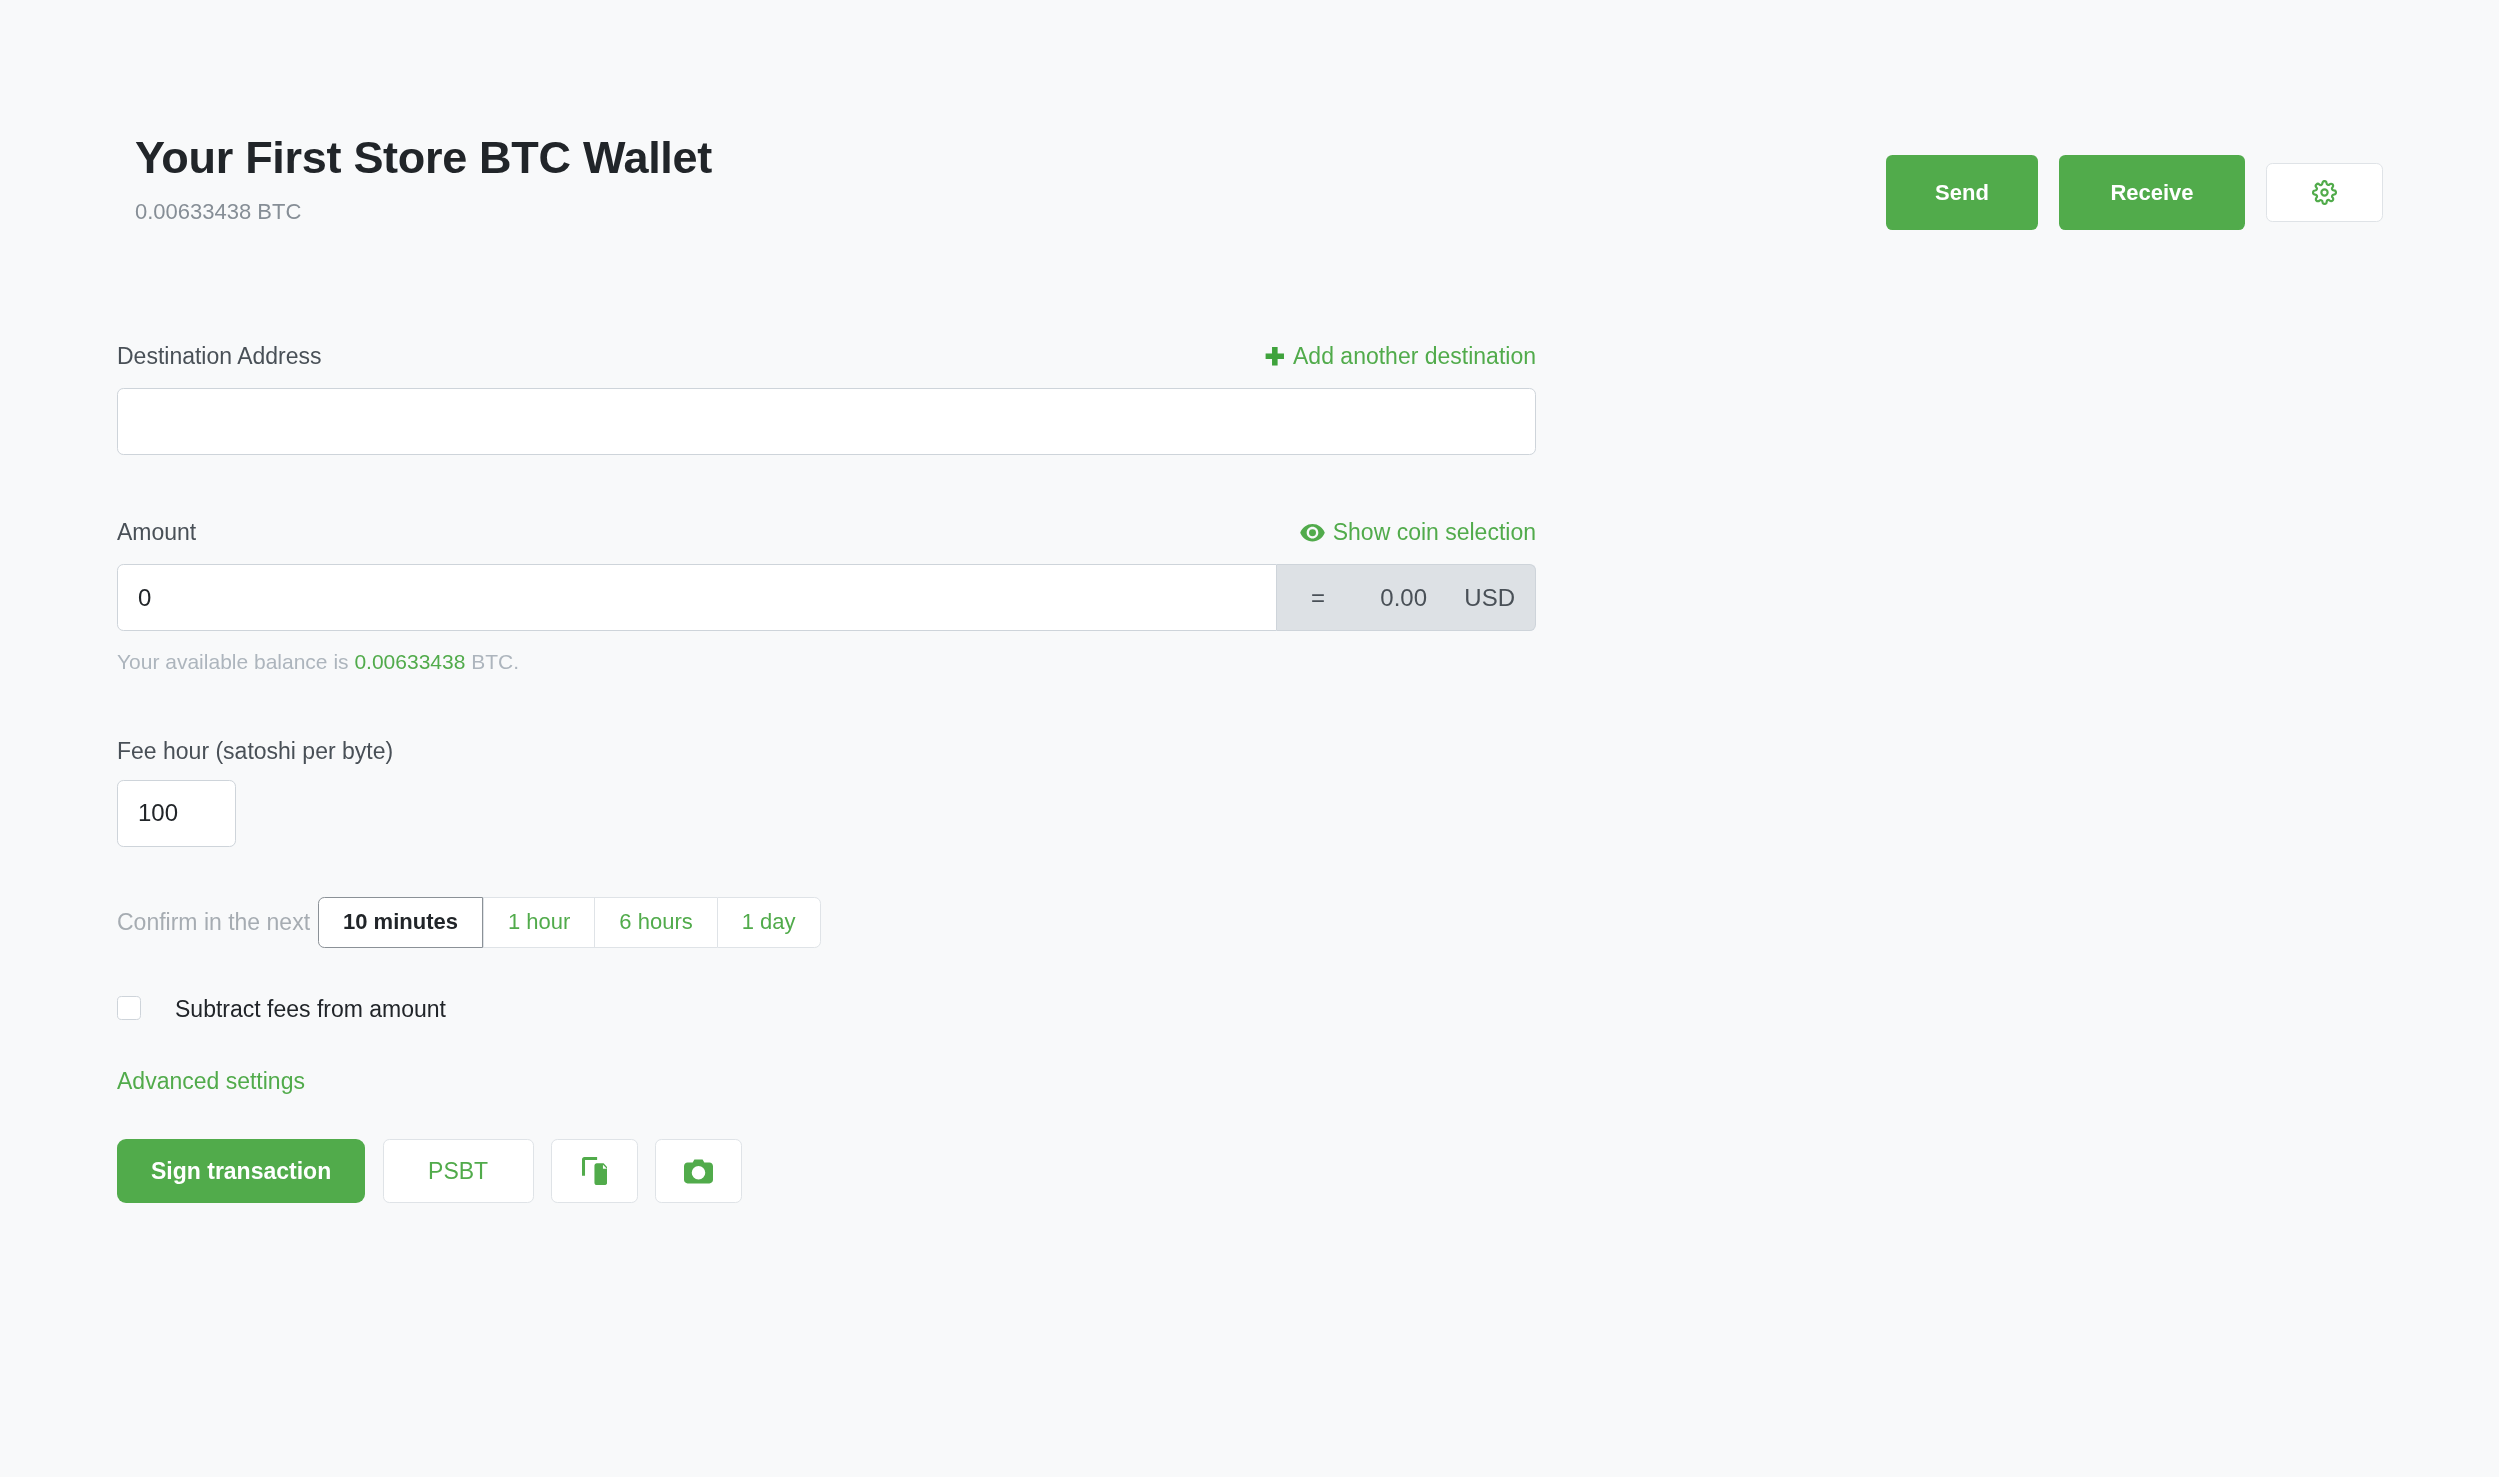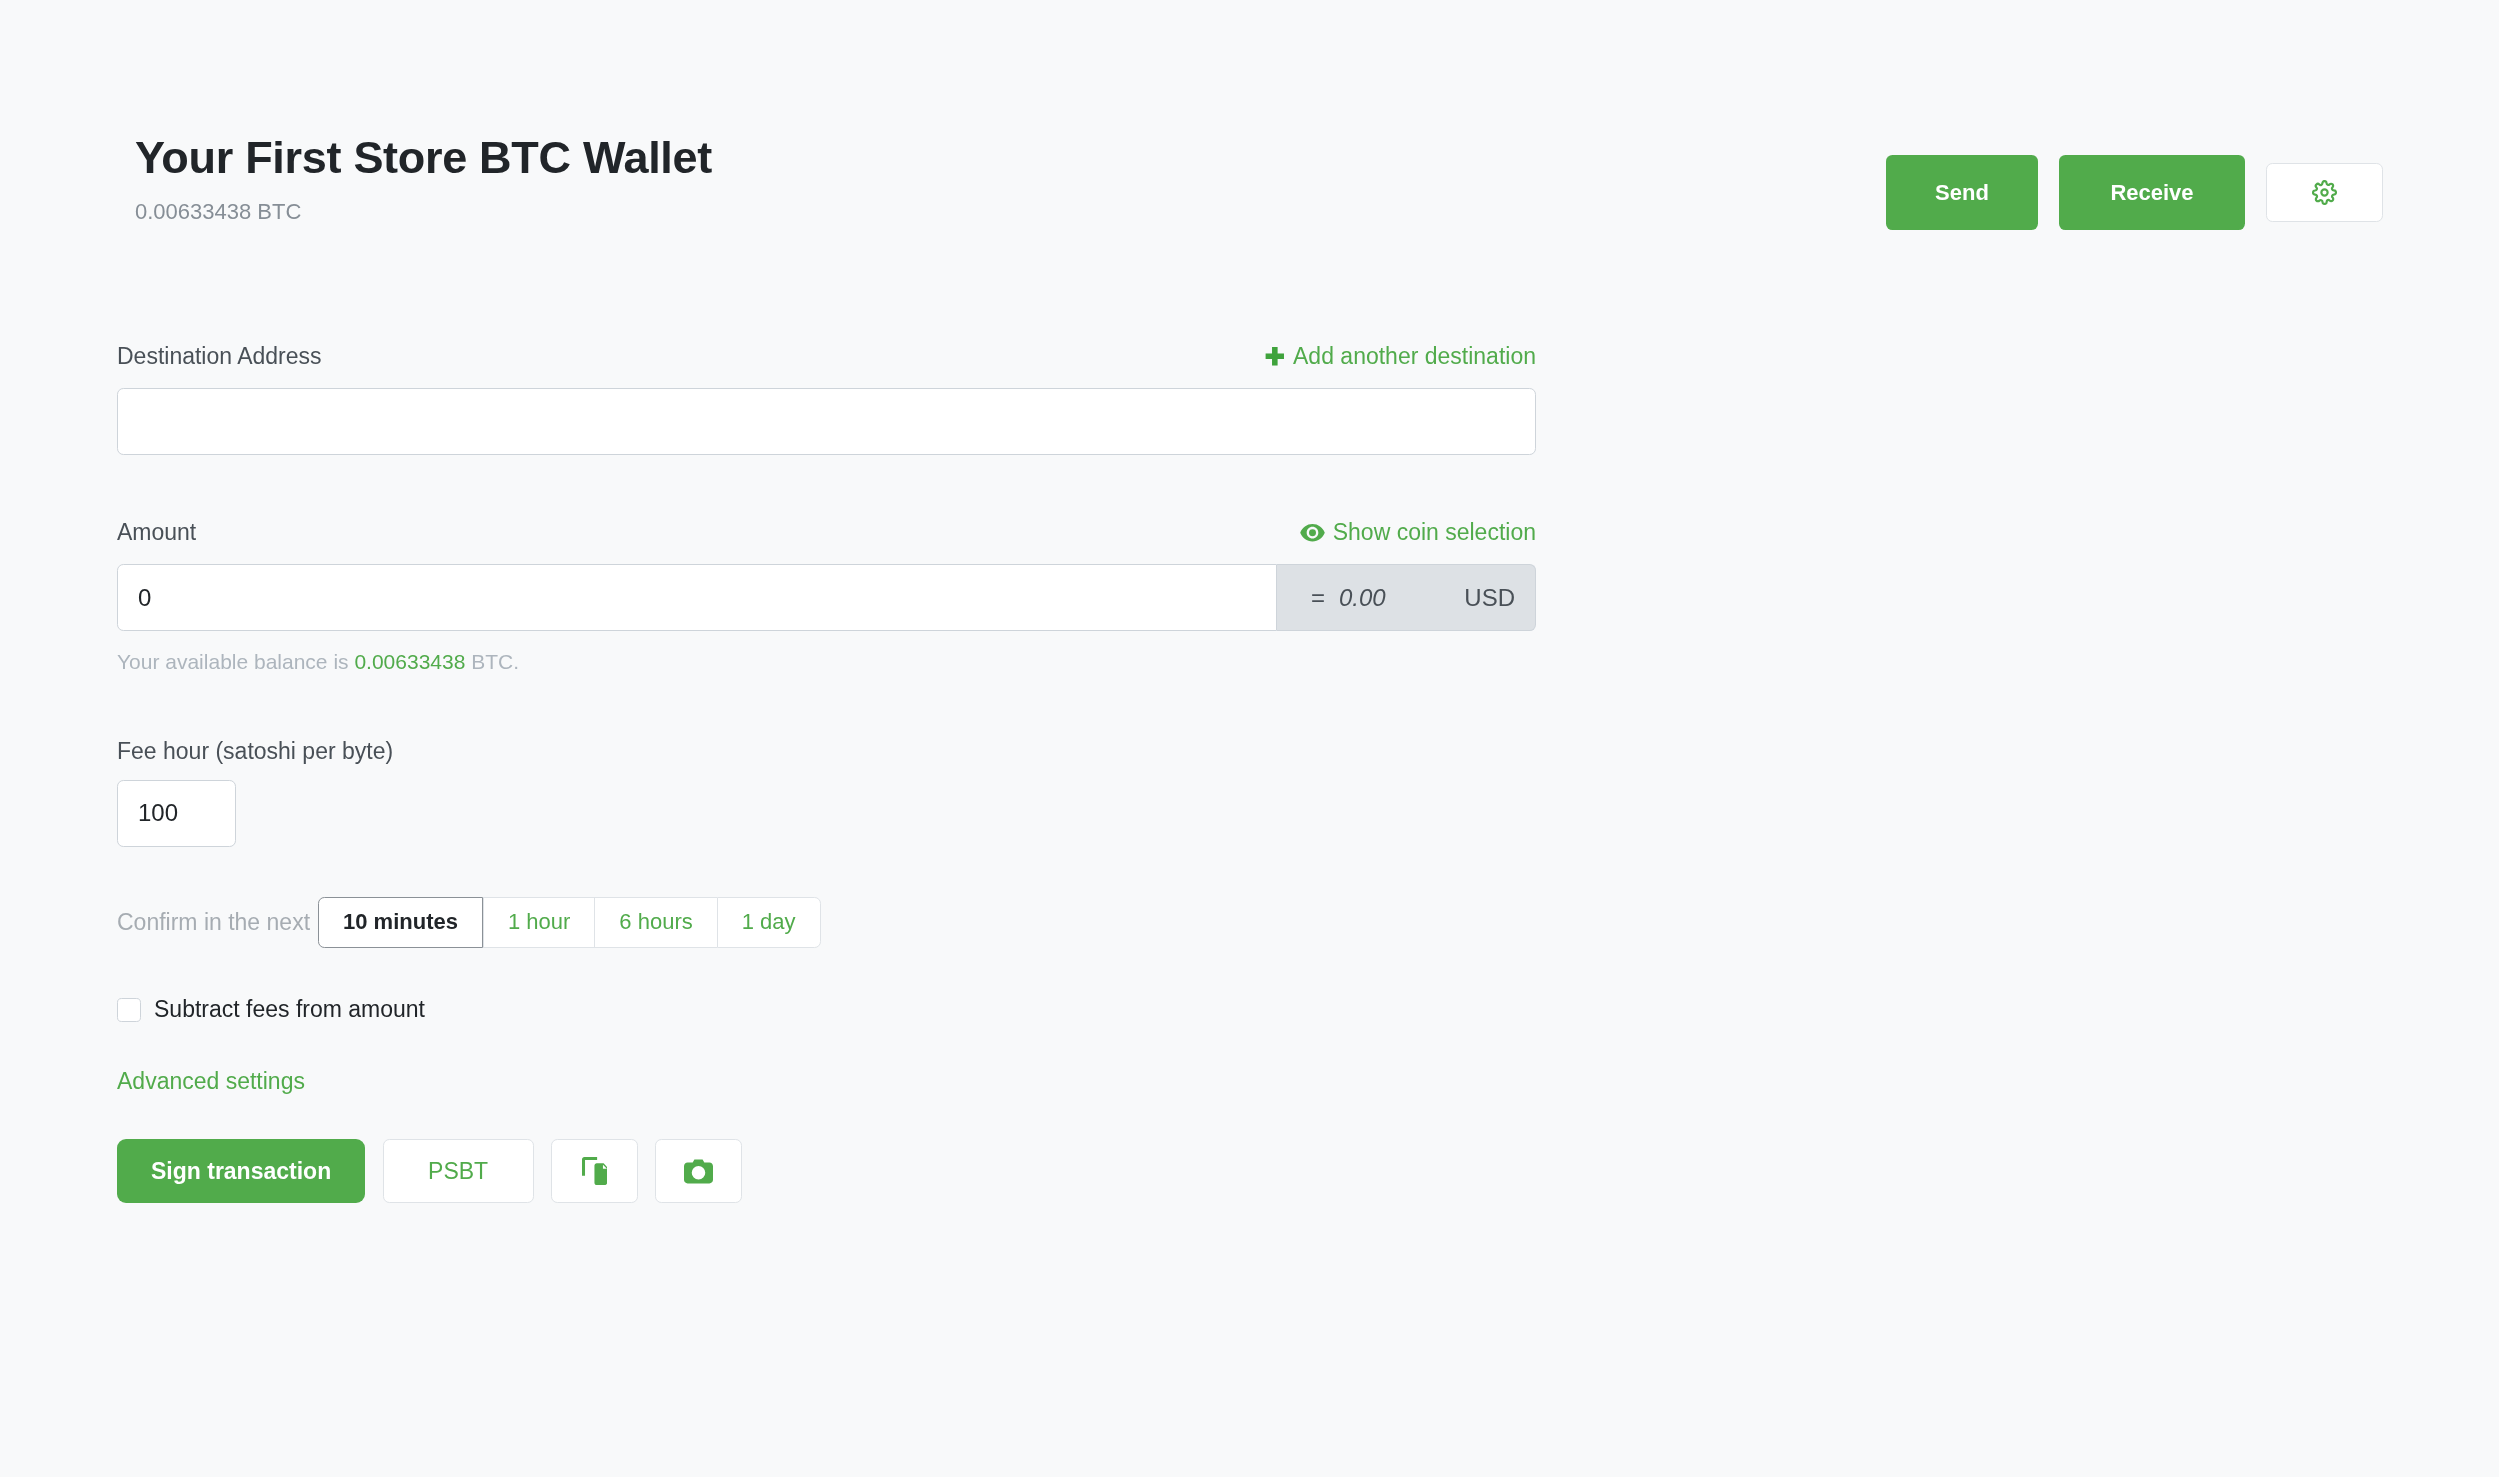--- a/index.html
+++ b/index.html
@@ -155,21 +155,21 @@
     border-left: none;
     border-top-right-radius: 6.4px;
     border-bottom-right-radius: 6.4px;
     color: #495057;
     font-size: 24px;
     height: 67px;
     padding: 0 20px;
     gap: 0;
   }
   .addon-eq { width: 42px; text-align: center; }
-  .addon-val { width: 88px; text-align: left; font-style: italic; }
+  .addon-val { width: 88px; text-align: right; }
   .addon-cur { width: 88px; text-align: right; }
 
   .helper {
     margin-top: 17.4px;
     font-size: 21px;
     color: #adb5bd;
     line-height: 1.2;
   }
   .helper .amt {
     color: #51ab4b;
@@ -221,23 +221,22 @@
     color: #212529;
     font-weight: bold;
     border-color: #8b9197;
     border-right-width: 0.9px;
     position: relative;
     z-index: 2;
   }
 
   .check-row {
     display: flex;
-    align-items: center;
     margin-top: 48px;
-    gap: 13px;
+    gap: 34px;
   }
   .checkbox {
     width: 24px;
     height: 24px;
     background: #ffffff;
     border: 0.9px solid #ced4da;
     border-radius: 4.6px;
     cursor: pointer;
     flex: 0 0 auto;
   }

